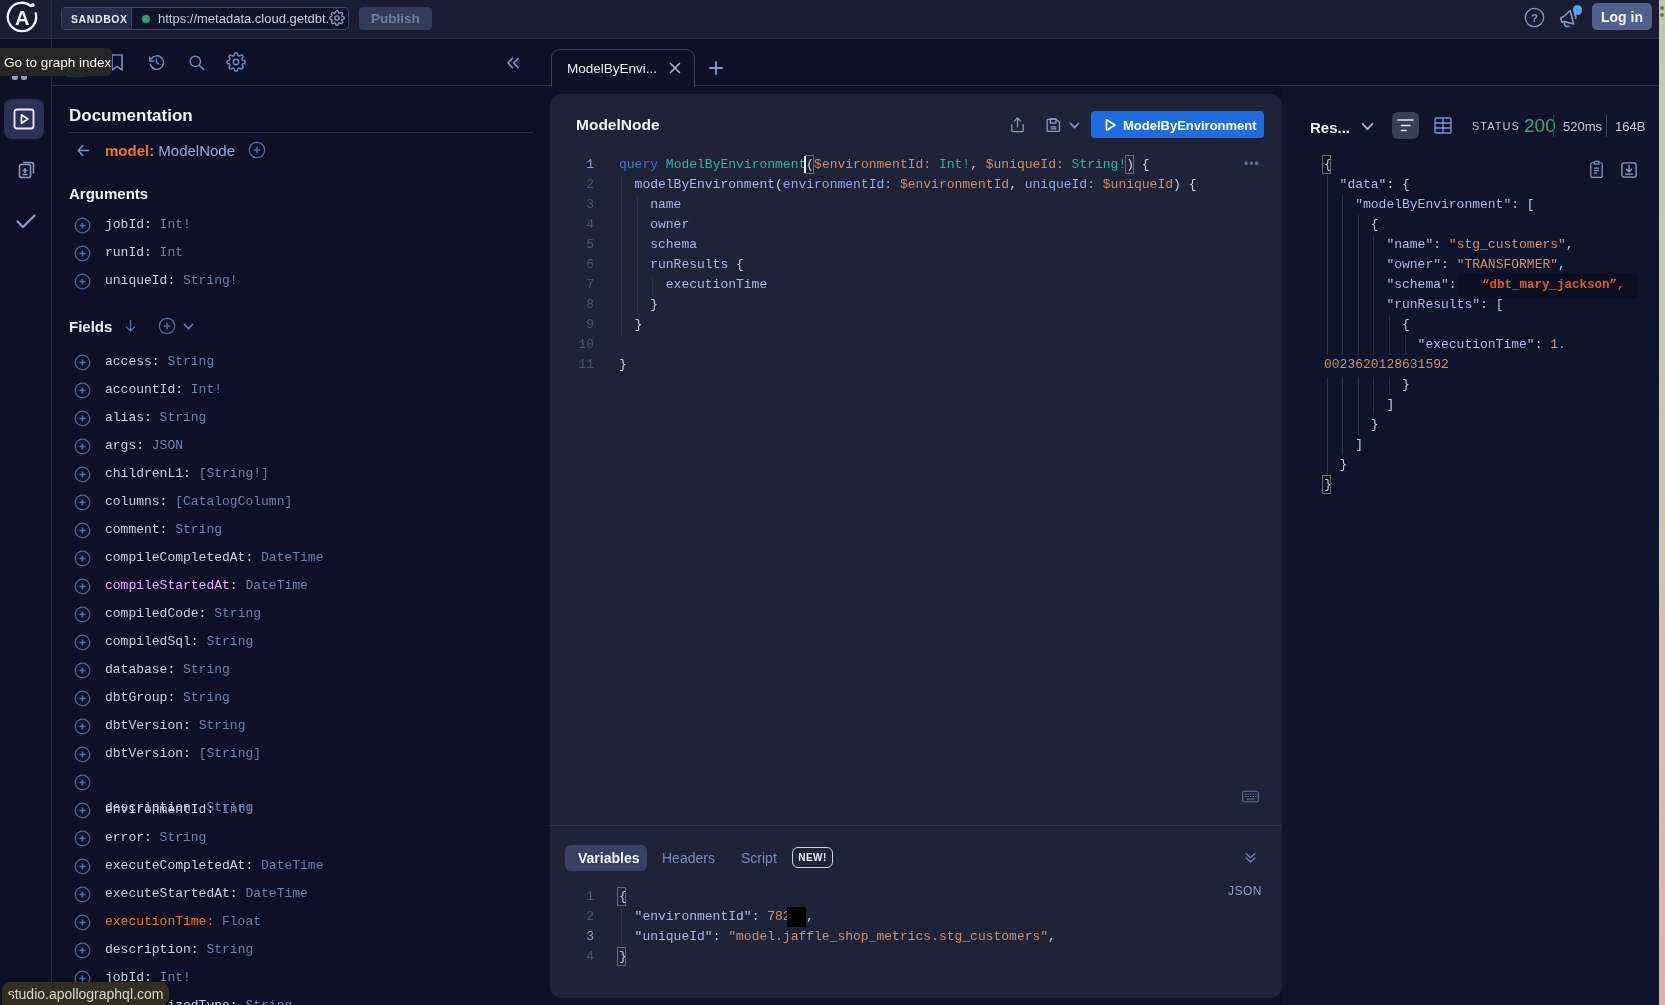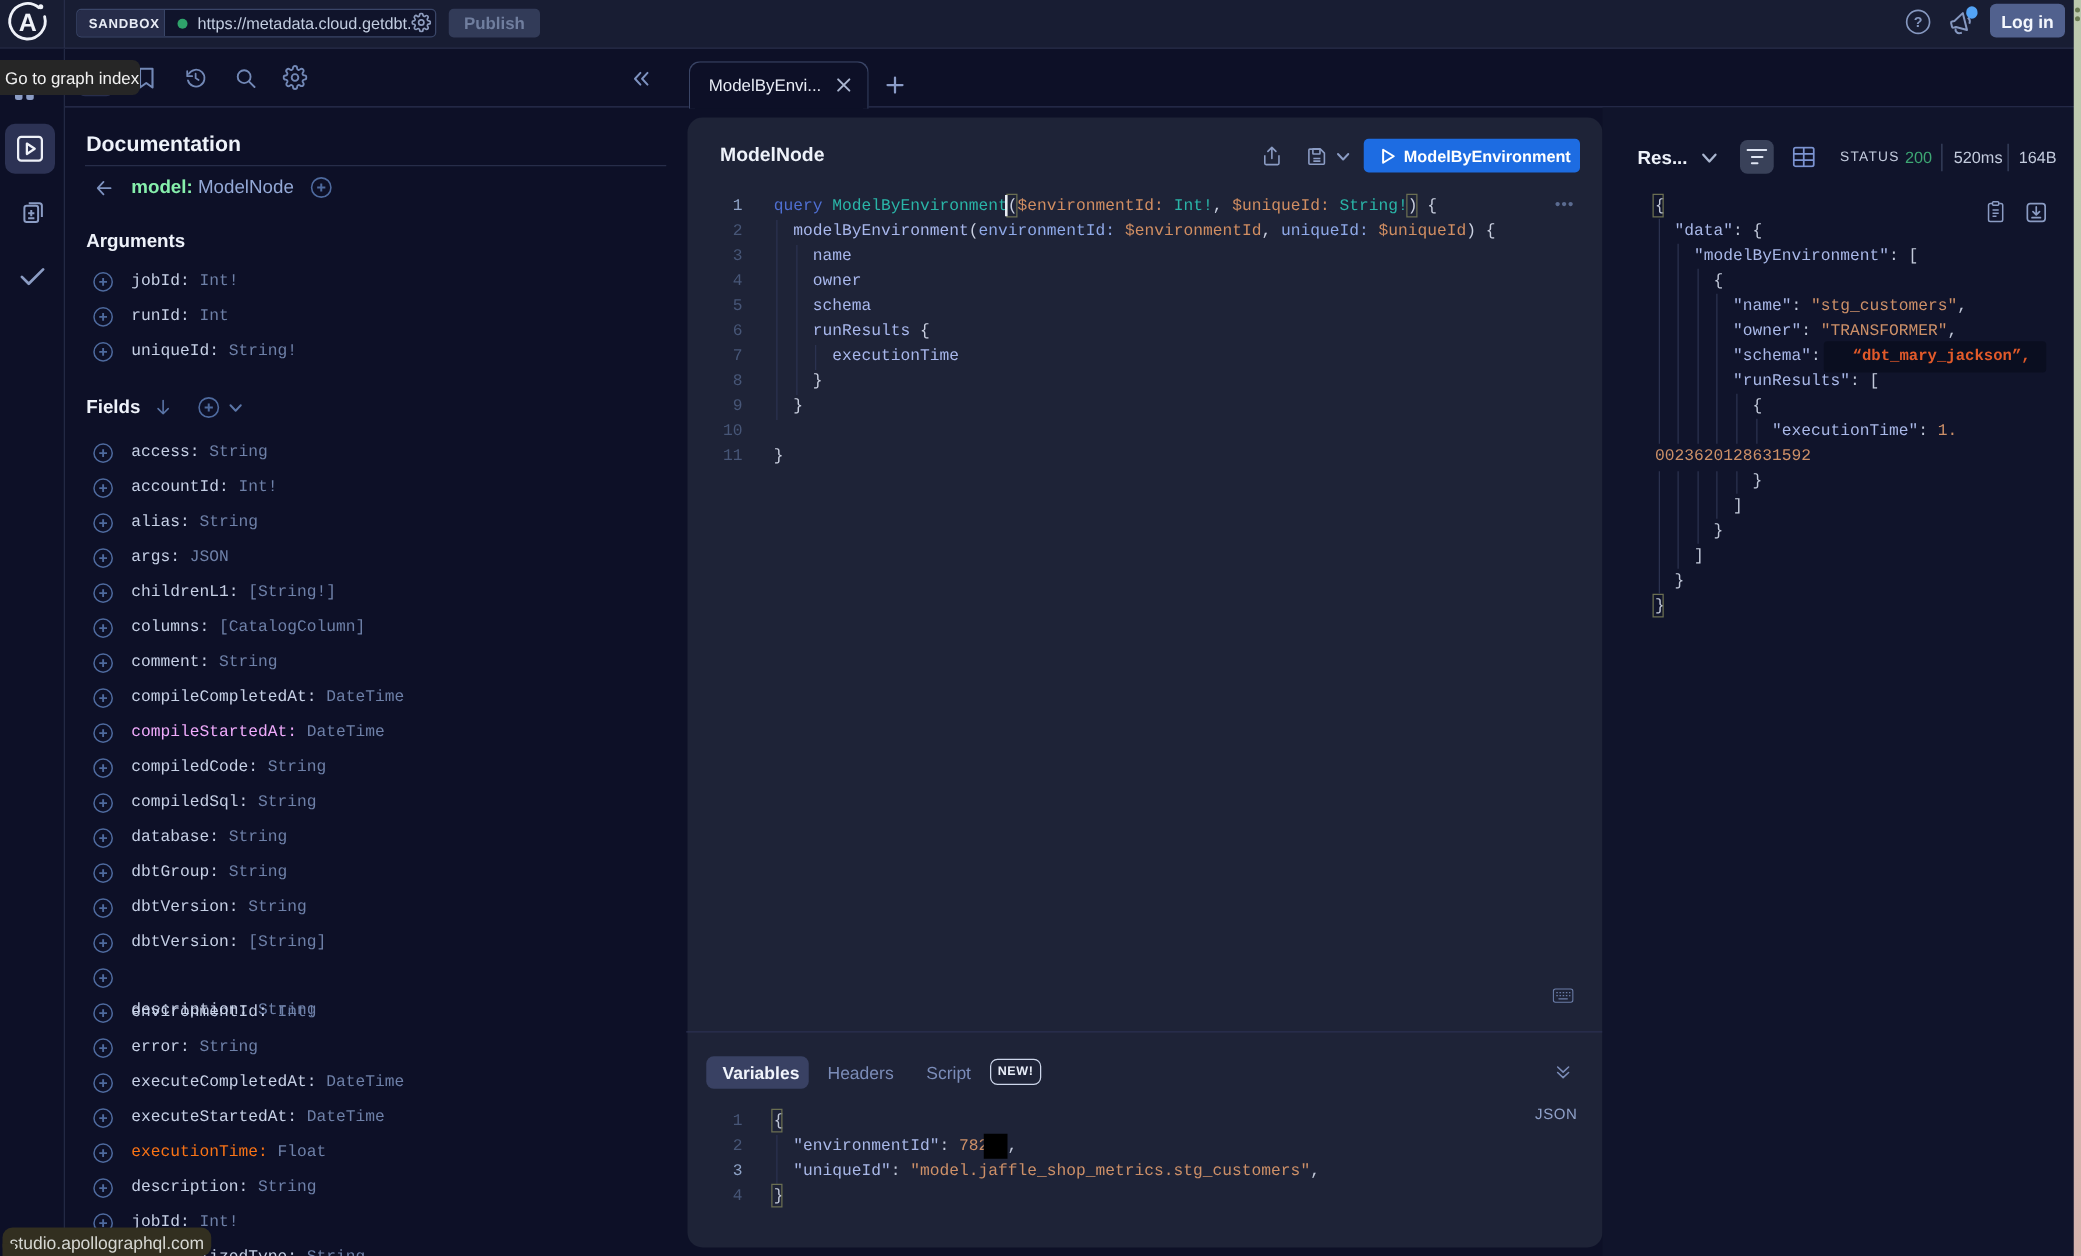--- a/index.html
+++ b/index.html
@@ -82,21 +82,21 @@
 <path d="M2.5 2.5 L11.5 11.5 M11.5 2.5 L2.5 11.5" stroke-linecap="round"></path>
 </svg>
 <svg class="abs" style="left:708px;top:60px" width="16" height="16" viewBox="0 0 16 16" fill="none" stroke="#8b9cc8" stroke-width="1.8">
 <path d="M8 2 V14 M2 8 H14" stroke-linecap="round"></path>
 </svg>
 <div class="abs" style="left:69px;top:116px;transform:translateY(-50%);font-size:17px;color:#eef2fa;font-weight:700;white-space:nowrap;">Documentation</div>
 <div class="abs" style="left:68px;top:132px;width:465px;height:1px;background:#272d49;"></div>
 <svg class="abs" style="left:75px;top:142px" width="17" height="17" viewBox="0 0 24 24" fill="none" stroke="#7d92c0" stroke-width="2">
 <path d="M19 12 H5 M11 5 L4.5 12 L11 19" stroke-linecap="round" stroke-linejoin="round"></path>
 </svg>
-<div class="abs" style="left:105px;top:150px;transform:translateY(-50%);font-size:15px;white-space:nowrap;"><span style="color:#86efac;font-weight:700;">model:</span><span style="color:#93a8d6;"> ModelNode</span></div>
+<div class="abs" style="left:105px;top:150px;transform:translateY(-50%);font-size:15px;white-space:nowrap;"><span style="color:#f97316;font-weight:700;">model:</span><span style="color:#93a8d6;"> ModelNode</span></div>
 <svg class="abs" style="left:248px;top:141px" width="18" height="18" viewBox="0 0 17 17" fill="none" stroke="#4e6a9e" stroke-width="1.2">
 <circle cx="8.5" cy="8.5" r="7.3"></circle>
     <path d="M8.5 5.4 V11.6 M5.4 8.5 H11.6" stroke-width="1.5"></path>
   </svg>
 <div class="abs" style="left:69px;top:193px;transform:translateY(-50%);font-size:15px;color:#eef2fa;font-weight:700;white-space:nowrap;">Arguments</div>
 <svg class="abs" style="left:73.5px;top:216.5px" width="17.0" height="17.0" viewBox="0 0 17 17" fill="none" stroke="#4e6a9e" stroke-width="1.2">
 <circle cx="8.5" cy="8.5" r="7.3"></circle>
     <path d="M8.5 5.4 V11.6 M5.4 8.5 H11.6" stroke-width="1.5"></path>
   </svg>
 <div class="abs mono" style="left:105px;top:215px;"><span style="color:#c6d0e6;">jobId:</span><span style="color:#6e80a8;"> Int!</span></div>
@@ -322,21 +322,21 @@
 </svg>
 <div class="abs" style="left:1392px;top:112px;width:27px;height:27px;background:#394159;border-radius:6px;"></div>
 <svg class="abs" style="left:1397px;top:118px" width="17" height="15" viewBox="0 0 17 15" fill="none" stroke="#dfe5f2" stroke-width="1.6">
 <path d="M1 2 H16 M4.5 7.5 H13 M4.5 12.5 H9" stroke-linecap="round"></path>
 </svg>
 <svg class="abs" style="left:1434px;top:117px" width="18" height="17" viewBox="0 0 18 17" fill="none" stroke="#7c94d2" stroke-width="1.4">
 <rect x="1" y="1" width="16" height="15" rx="1.5"></rect>
 <path d="M1 6 H17 M1 11 H17 M9 1 V16"></path>
 </svg>
 <div class="abs" style="left:1472px;top:126px;transform:translateY(-50%);font-size:11px;color:#c3cbdd;font-weight:400;white-space:nowrap;letter-spacing:1px;">STATUS</div>
-<div class="abs" style="left:1524px;top:126px;transform:translateY(-50%);font-size:13px;color:#3da673;font-weight:400;white-space:nowrap;">200</div>
+<div class="abs" style="left:1524px;top:126px;transform:translateY(-50%);font-size:19px;color:#3da673;font-weight:400;white-space:nowrap;">200</div>
 <div class="abs" style="left:1553px;top:115px;width:1px;height:22px;background:#3a4462;"></div>
 <div class="abs" style="left:1563px;top:126px;transform:translateY(-50%);font-size:13px;color:#c3cbdd;font-weight:400;white-space:nowrap;">520ms</div>
 <div class="abs" style="left:1606px;top:115px;width:1px;height:22px;background:#3a4462;"></div>
 <div class="abs" style="left:1615px;top:126px;transform:translateY(-50%);font-size:13px;color:#c3cbdd;font-weight:400;white-space:nowrap;">164B</div>
 <svg class="abs" style="left:1588px;top:160px" width="17" height="19" viewBox="0 0 24 26" fill="none" stroke="#8b9cc4" stroke-width="1.7">
 <path d="M8 3.5 H6 a2 2 0 0 0 -2 2 V22 a2 2 0 0 0 2 2 H18 a2 2 0 0 0 2 -2 V5.5 a2 2 0 0 0 -2 -2 h-2"></path>
 <rect x="8.5" y="1.5" width="7" height="4" rx="1"></rect>
 <path d="M8.5 11h7 M8.5 14.5h7 M8.5 18h4.5"></path>
 </svg>
 <svg class="abs" style="left:1620px;top:161px" width="18" height="18" viewBox="0 0 24 24" fill="none" stroke="#8b9cc4" stroke-width="1.8">

